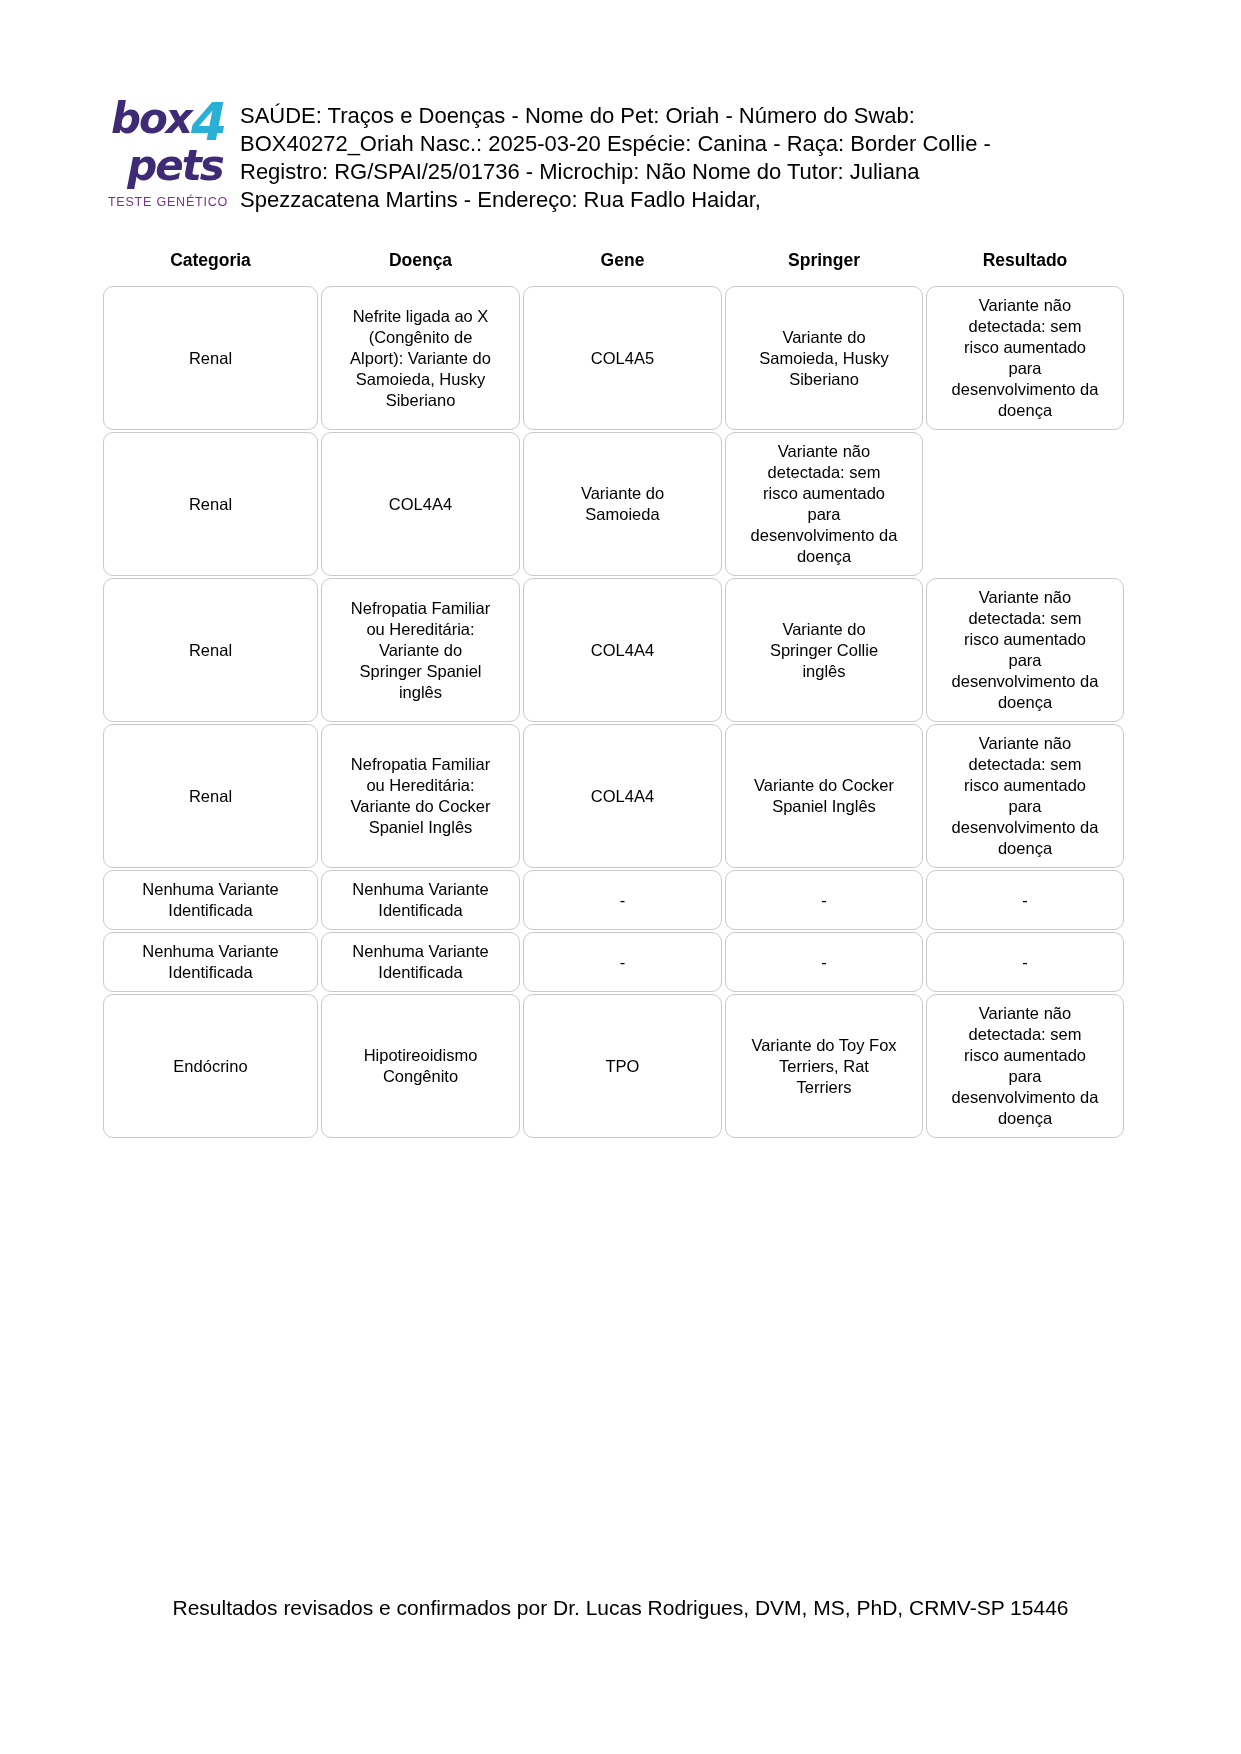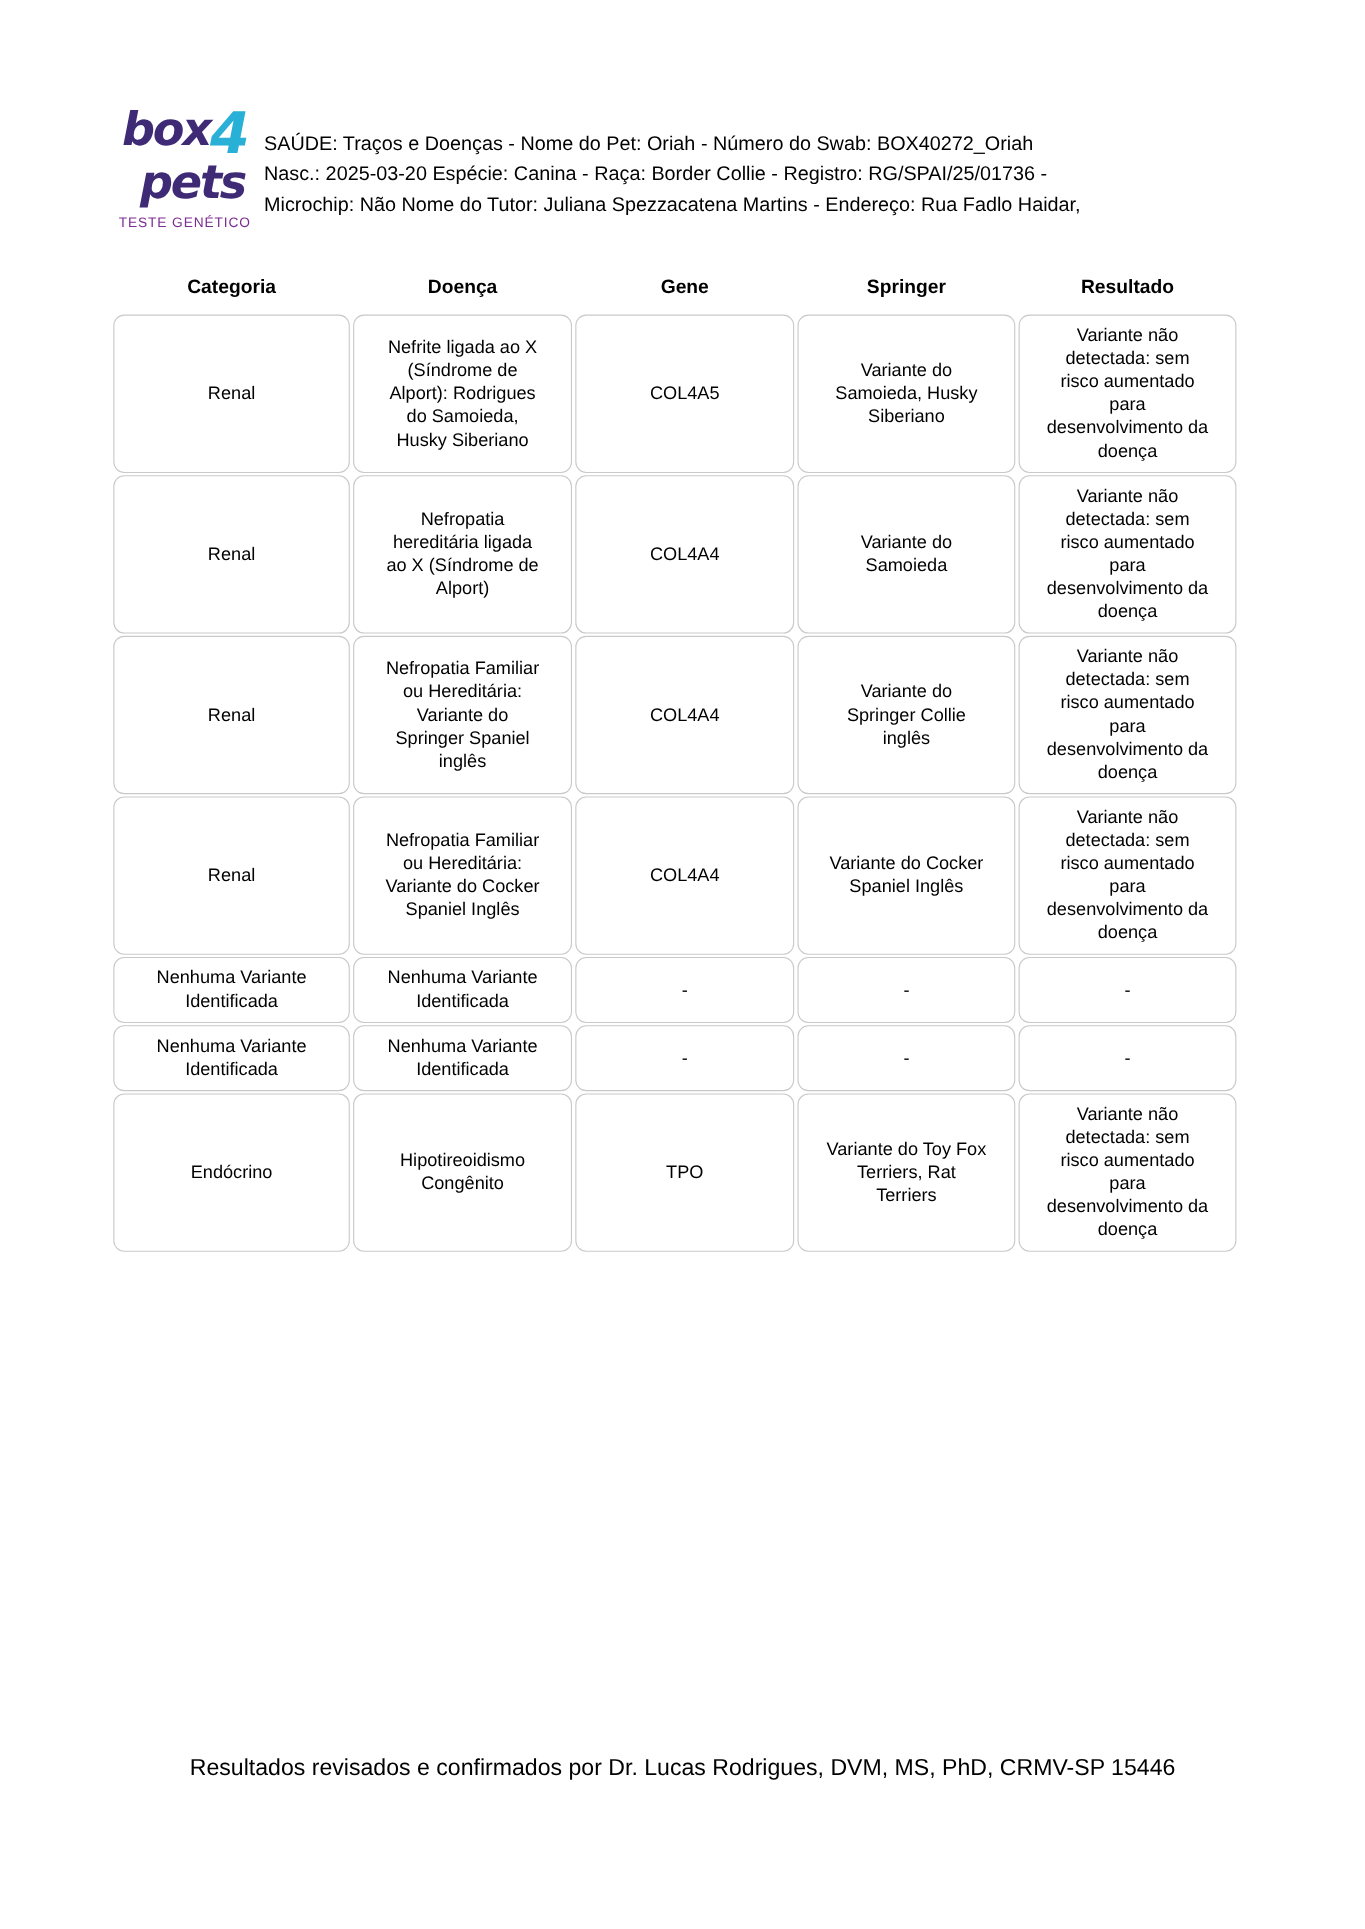--- a/index.html
+++ b/index.html
@@ -19,21 +19,21 @@
   .logo-word{font-family:"DejaVu Sans", sans-serif;font-weight:bold;font-style:italic;
              letter-spacing:-2px;line-height:0.85;color:var(--purple);white-space:nowrap;}
   .logo-box{font-size:42px;}
   .logo-4{font-size:52px;color:var(--cyan);vertical-align:-7px;}
   .logo-pets{font-family:"DejaVu Sans", sans-serif;font-weight:bold;font-style:italic;
              letter-spacing:-2px;font-size:42px;line-height:0.95;color:var(--purple);
              margin-top:2px;padding-left:14px;}
   .logo-tagline{font-size:12.5px;letter-spacing:0.8px;color:var(--tagline);margin-top:9px;}
 
   .header-info{position:absolute;left:240px;top:102px;width:752px;
-               font-size:18px;line-height:28px;color:#000;margin-top:14px;}
+               font-size:22px;line-height:28px;color:#000;}
 
   
   .results-table{position:absolute;left:103px;top:250px;width:1019px;}
   .col-headers{display:grid;grid-template-columns:215px 199px 199px 198px 198px;column-gap:3px;
                margin-bottom:15px;}
   .col-header{font-weight:bold;font-size:17.5px;text-align:center;color:#000;}
   .tbody{display:flex;flex-direction:column;gap:2px;}
   .trow{display:grid;grid-template-columns:215px 199px 199px 198px 198px;column-gap:3px;}
   .tcell{border:1px solid var(--cell-border);border-radius:10px;background:#fff;
          display:flex;align-items:center;justify-content:center;
@@ -61,28 +61,27 @@
     <div class="col-headers">
       <div class="col-header">Categoria</div>
       <div class="col-header">Doença</div>
       <div class="col-header">Gene</div>
       <div class="col-header">Springer</div>
       <div class="col-header">Resultado</div>
     </div>
     <div class="tbody">
         <div class="trow">
           <div class="tcell">Renal</div>
-          <div class="tcell">Nefrite ligada ao X (Síndrome de Alport): Rodrigues do Samoieda, Husky Siberiano</div>
+          <div class="tcell">Nefrite ligada ao X (Congênito de Alport): Variante do Samoieda, Husky Siberiano</div>
           <div class="tcell">COL4A5</div>
           <div class="tcell">Variante do Samoieda, Husky Siberiano</div>
           <div class="tcell">Variante não detectada: sem risco aumentado para desenvolvimento da doença</div>
         </div>
         <div class="trow">
           <div class="tcell">Renal</div>
-          <div class="tcell">Nefropatia hereditária ligada ao X (Síndrome de Alport)</div>
           <div class="tcell">COL4A4</div>
           <div class="tcell">Variante do Samoieda</div>
           <div class="tcell">Variante não detectada: sem risco aumentado para desenvolvimento da doença</div>
         </div>
         <div class="trow">
           <div class="tcell">Renal</div>
           <div class="tcell">Nefropatia Familiar ou Hereditária: Variante do Springer Spaniel inglês</div>
           <div class="tcell">COL4A4</div>
           <div class="tcell">Variante do Springer Collie inglês</div>
           <div class="tcell">Variante não detectada: sem risco aumentado para desenvolvimento da doença</div>

